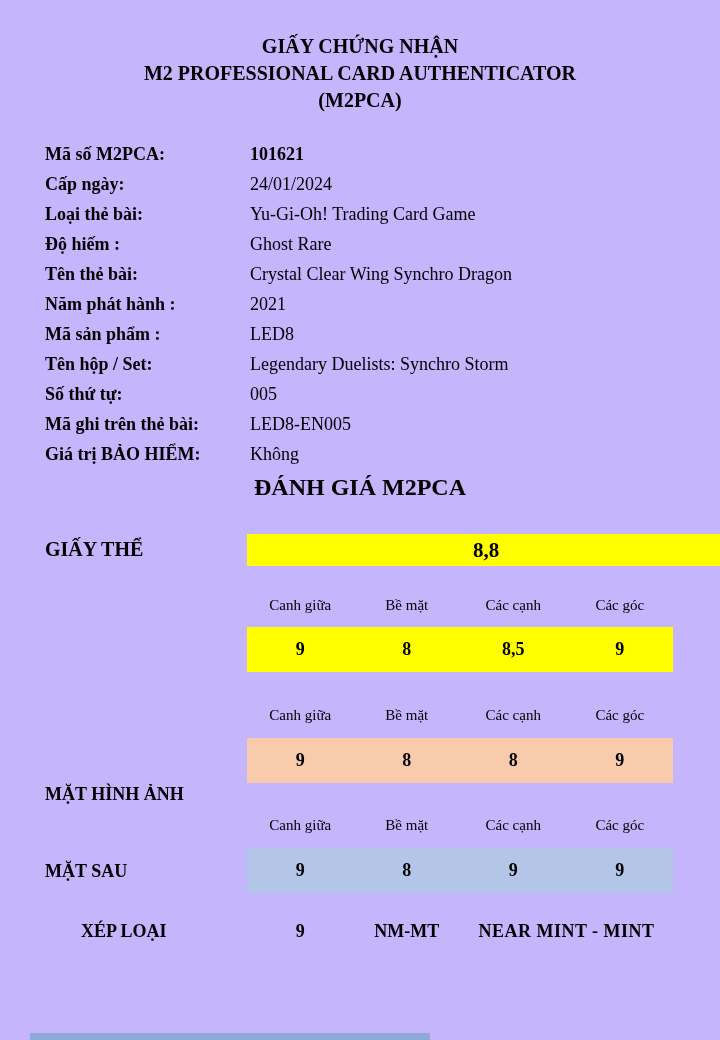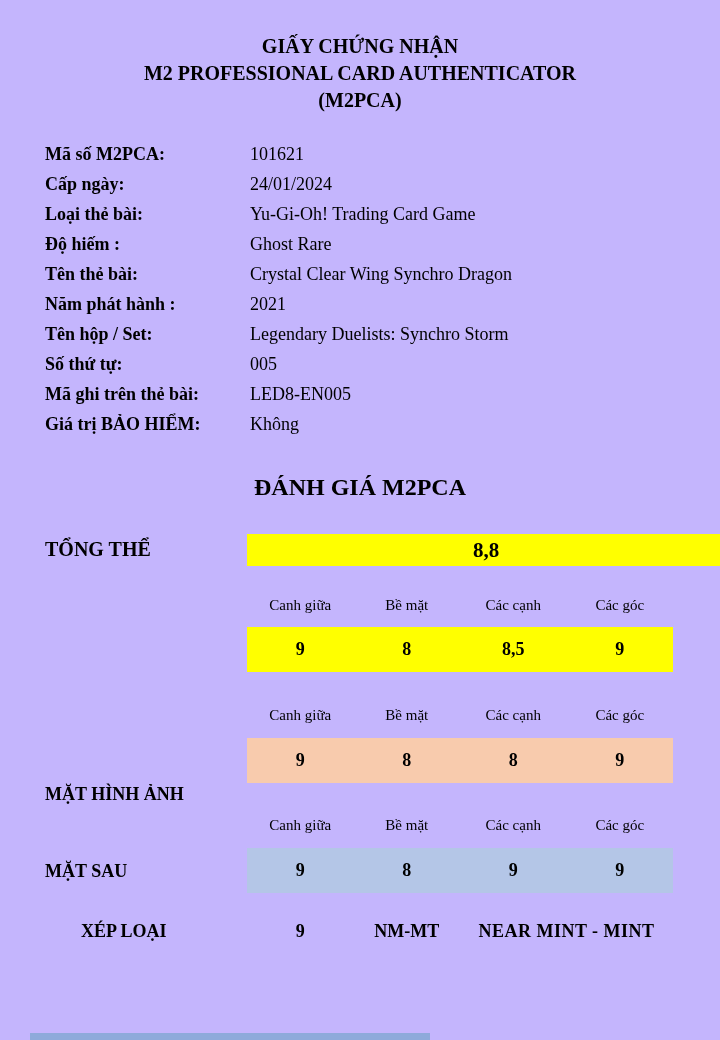--- a/index.html
+++ b/index.html
@@ -8,21 +8,21 @@
     position:relative; width:720px; height:1040px; background:#c4b5fd;
     font-family:"Liberation Serif","DejaVu Serif",serif; color:#000;
     overflow:hidden; margin:0 auto;
   }
   .title-block { position:absolute; top:33px; left:0; width:720px; text-align:center;
     font-weight:bold; font-size:20px; line-height:27px; }
   .fields { position:absolute; top:140px; left:45px; width:645px; }
   .field-row { position:relative; height:30px; }
   .f-label { position:absolute; left:0; top:4px; font-weight:bold; font-size:18px; white-space:nowrap; }
   .f-value { position:absolute; left:205px; top:4px; font-size:18px; white-space:nowrap; }
-  .f-value.bold { font-weight:normal; }
+  .f-value.bold { font-weight:bold; }
   .rating-heading { position:absolute; top:474px; left:0; width:720px; text-align:center;
     font-weight:bold; font-size:24px; }
   .overall-label { position:absolute; top:538px; left:45px; font-weight:bold; font-size:20px; }
   .overall-bar { position:absolute; top:534px; left:247px; width:478px; height:32px;
     text-align:center; font-weight:bold; font-size:21px; line-height:32px; }
   .hdr-row { position:absolute; left:247px; width:426px; height:20px;
     display:grid; grid-template-columns:repeat(4,1fr); text-align:center;
     font-size:15px; }
   .hdr-row.h1 { top:597px; } .hdr-row.h2 { top:707px; } .hdr-row.h3 { top:817px; }
   .score-row { position:absolute; left:247px; width:426px; height:45px;
@@ -70,40 +70,44 @@
     </div>
     <div class="field-row">
       <span class="f-label">Tên thẻ bài:</span>
       <span class="f-value">Crystal Clear Wing Synchro Dragon</span>
     </div>
     <div class="field-row">
       <span class="f-label">Năm phát hành :</span>
       <span class="f-value">2021</span>
     </div>
     <div class="field-row">
+      <span class="f-label">Mã sản phẩm :</span>
+      <span class="f-value">LED8</span>
+    </div>
+    <div class="field-row">
       <span class="f-label">Tên hộp / Set:</span>
       <span class="f-value">Legendary Duelists: Synchro Storm</span>
     </div>
     <div class="field-row">
       <span class="f-label">Số thứ tự:</span>
       <span class="f-value">005</span>
     </div>
     <div class="field-row">
       <span class="f-label">Mã ghi trên thẻ bài:</span>
       <span class="f-value">LED8-EN005</span>
     </div>
     <div class="field-row">
       <span class="f-label">Giá trị BẢO HIỂM:</span>
       <span class="f-value">Không</span>
     </div>
   </div>
 
   <div class="rating-heading">ĐÁNH GIÁ M2PCA</div>
 
-  <div class="overall-label">TỔNG THỂ</div>
+  <div class="overall-label">GIẤY THỂ</div>
   <div class="overall-bar" style="background-color: rgb(255, 255, 0);">8,8</div>
 
   <div class="hdr-row h1">
     <span>Canh giữa</span>
     <span>Bề mặt</span>
     <span>Các cạnh</span>
     <span>Các góc</span>
   </div>
   <div class="score-row r1" style="background-color: rgb(255, 255, 0);">
     <span>9</span>

